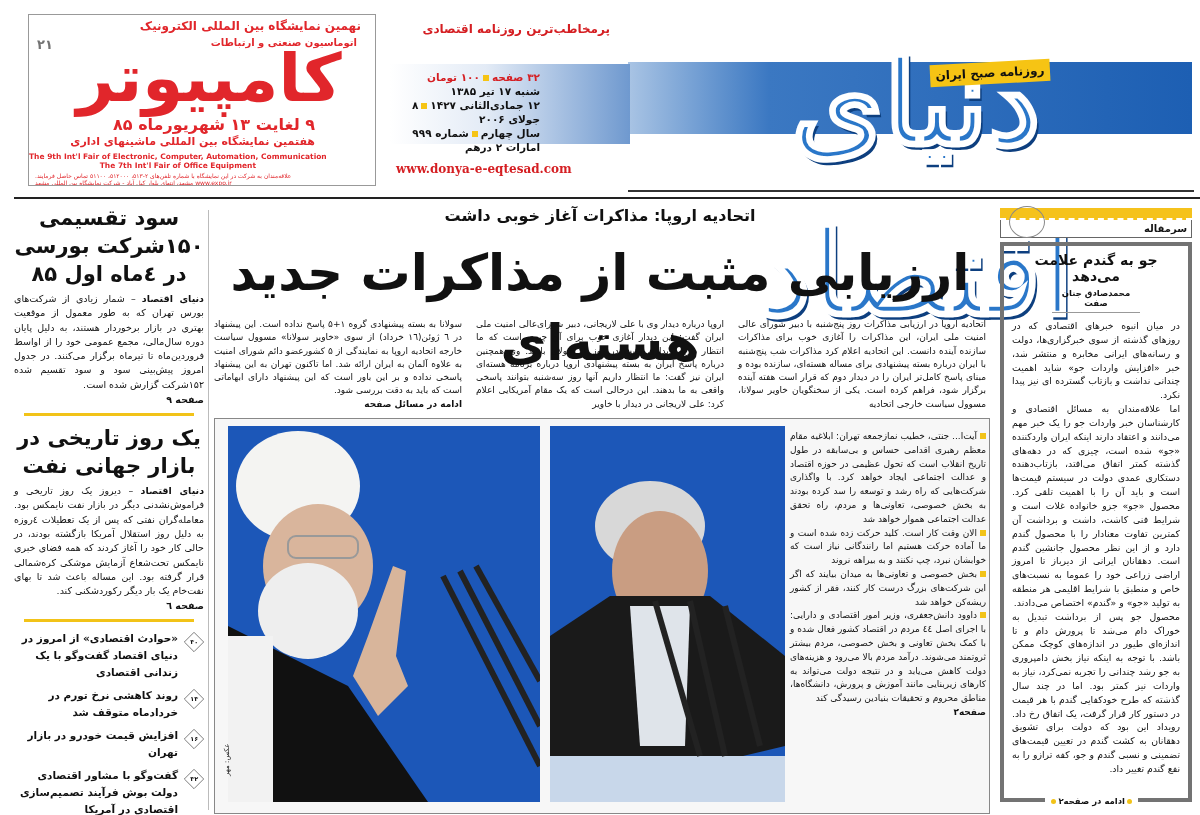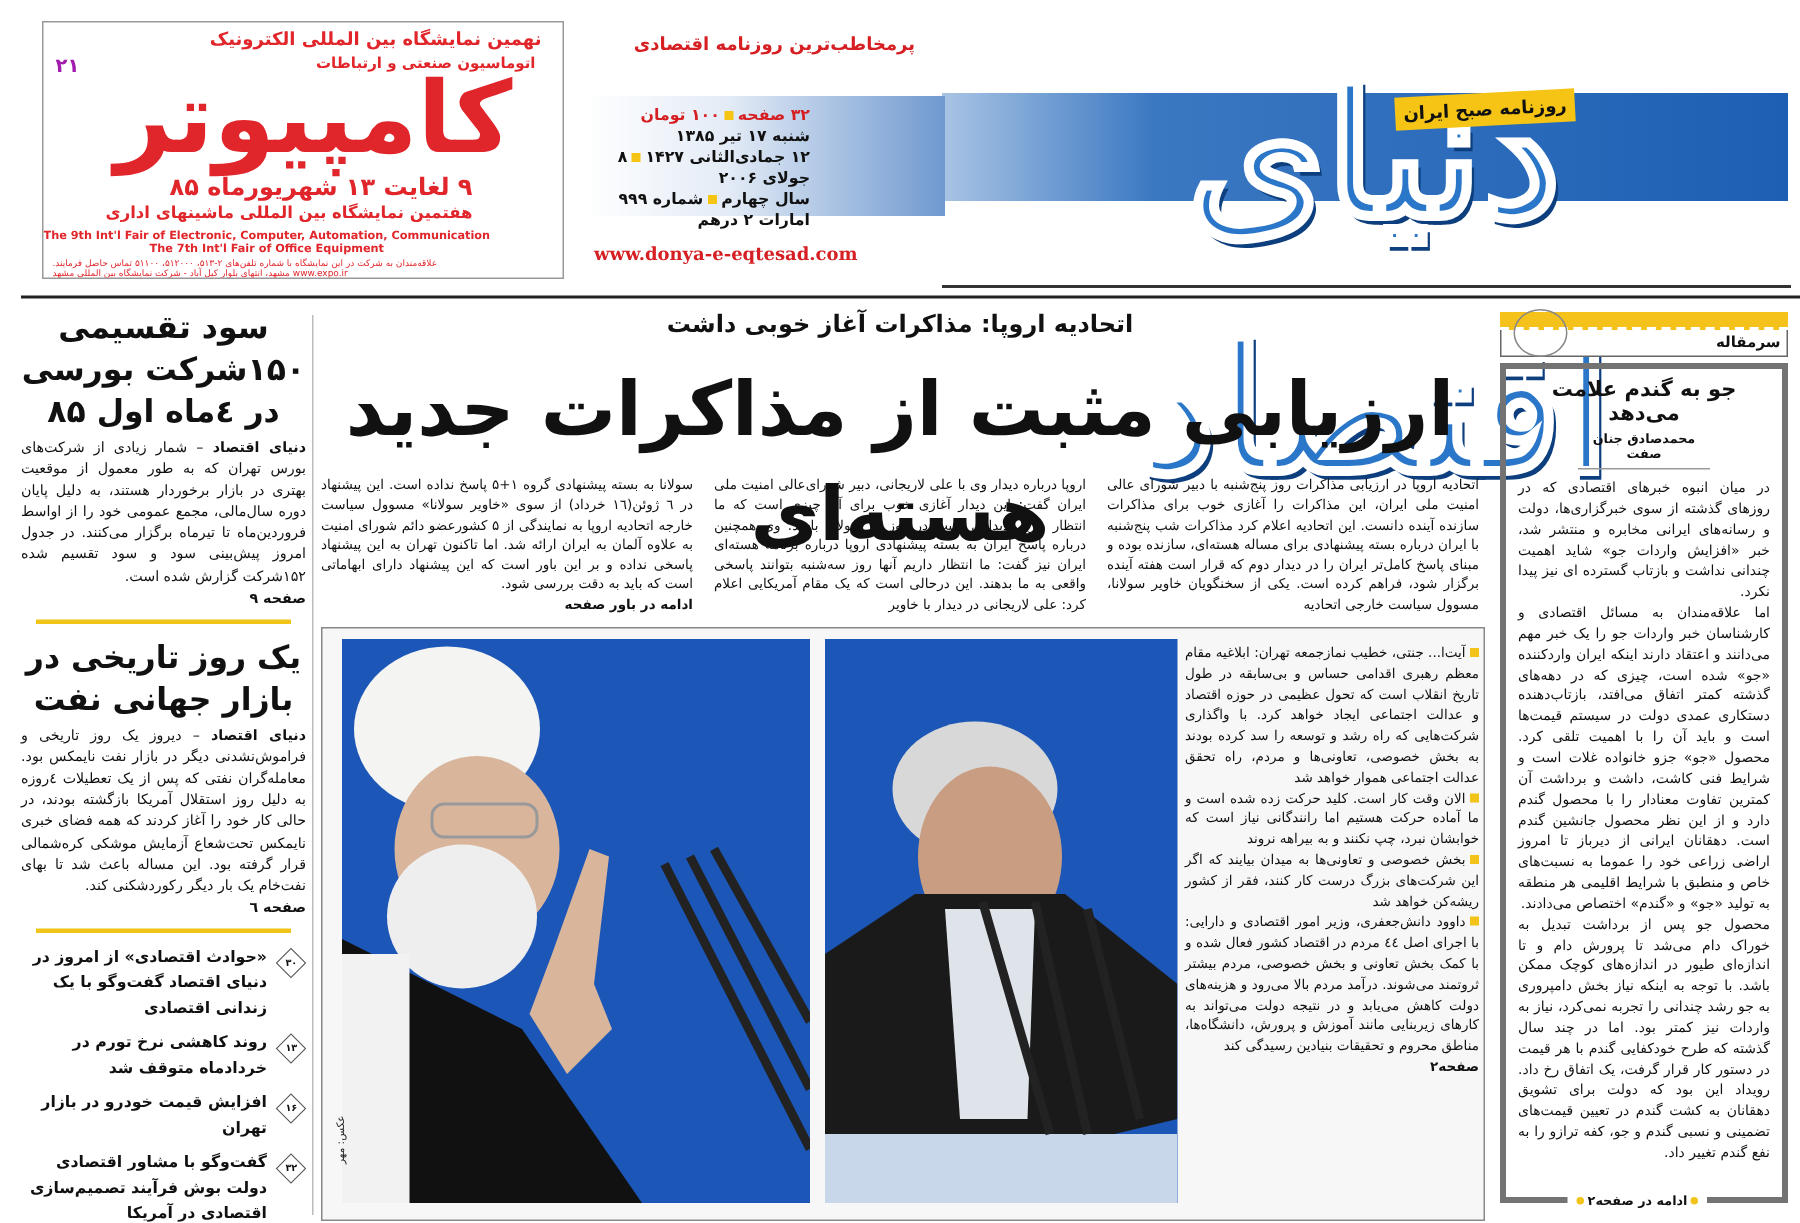--- a/index.html
+++ b/index.html
@@ -29,21 +29,21 @@
   .website { position: absolute; left: 16px; top: 152px; color: #d51f23; font-family: "DejaVu Serif", serif; font-weight: bold; font-size: 12px; direction: ltr; }
 
   .ad { position: absolute; left: 28px; top: 14px; width: 348px; height: 172px; border: 1px solid #999; background: #fff; overflow: hidden; }
   .ad-line1 { position: absolute; right: 14px; top: 4px; color: #e1262b; font-weight: bold; font-size: 12px; }
   .ad-line2 { position: absolute; right: 18px; top: 22px; color: #e1262b; font-weight: bold; font-size: 10px; }
   .ad-title { position: absolute; left: 20px; top: 24px; width: 320px; color: #e1262b; font-weight: bold; font-size: 66px; line-height: 80px; text-align: center; }
   .ad-dates { position: absolute; right: 60px; top: 100px; color: #e1262b; font-weight: bold; font-size: 16px; }
   .ad-line3 { position: absolute; right: 60px; top: 120px; color: #e1262b; font-weight: bold; font-size: 11px; }
   .ad-en { position: absolute; left: 0; top: 137px; color: #e1262b; font-weight: bold; font-size: 7.5px; line-height: 9px; direction: ltr; text-align: center; }
   .ad-small { position: absolute; left: 6px; top: 157px; color: #e1262b; font-size: 6px; line-height: 7px; width: 300px; text-align: left; }
-  .ad-badge { position: absolute; left: 8px; top: 22px; color: #a21caf; font-weight: bold; font-size: 13px; direction: ltr; }
+  .ad-badge { position: absolute; left: 8px; top: 22px; color: #737373; font-weight: bold; font-size: 13px; direction: ltr; }
 
   .top-rule { position: absolute; left: 14px; top: 197px; width: 1186px; height: 2px; background: #222; }
 
   
   .leftcol { position: absolute; left: 14px; top: 204px; width: 190px; height: 606px; }
   .lc-head { font-weight: bold; font-size: 21px; line-height: 28px; text-align: center; }
   .lc-body { font-size: 9.5px; line-height: 14.3px; text-align: justify; margin-top: 4px; }
   .lc-body b { font-weight: bold; }
   .lc-page { font-size: 9.5px; font-weight: bold; margin-top: 2px; }
   .yellow-rule { height: 3px; background: #f2c318; margin: 8px 10px; }
@@ -165,21 +165,21 @@
 </div>
 <div class="vrule-left"></div>
 
 <div class="lead-kicker">اتحادیه اروپا: مذاکرات آغاز خوبی داشت</div>
 <div class="lead-headline">ارزیابی مثبت از مذاکرات جدید هسته‌ای</div>
 <div class="lead-cols">
   <div class="lead-col">اتحادیه اروپا در ارزیابی مذاکرات روز پنج‌شنبه با دبیر شورای عالی امنیت ملی ایران، این مذاکرات را آغازی خوب برای مذاکرات سازنده آینده دانست. این اتحادیه اعلام کرد مذاکرات شب پنج‌شنبه با ایران درباره بسته پیشنهادی برای مساله هسته‌ای، سازنده بوده و مبنای پاسخ کامل‌تر ایران را در دیدار دوم که قرار است هفته آینده برگزار شود، فراهم کرده است. یکی از سخنگویان خاویر سولانا، مسوول سیاست خارجی اتحادیه</div>
   <div class="lead-col">اروپا درباره دیدار وی با علی لاریجانی، دبیر شورای‌عالی امنیت ملی ایران گفت: این دیدار آغازی خوب برای آن چیزی است که ما انتظار داریم دیداری مثبت در روز ۱۱ جولای باشد. وی همچنین درباره پاسخ ایران به بسته پیشنهادی اروپا درباره برنامه هسته‌ای ایران نیز گفت: ما انتظار داریم آنها روز سه‌شنبه بتوانند پاسخی واقعی به ما بدهند. این درحالی است که یک مقام آمریکایی اعلام کرد: علی لاریجانی در دیدار با خاویر</div>
   <div class="lead-col">
     <span>سولانا به بسته پیشنهادی گروه ۱+۵ پاسخ نداده است. این پیشنهاد در ٦ ژوئن(۱٦ خرداد) از سوی «خاویر سولانا» مسوول سیاست خارجه اتحادیه اروپا به نمایندگی از ۵ کشورعضو دائم شورای امنیت به علاوه آلمان به ایران ارائه شد. اما تاکنون تهران به این پیشنهاد پاسخی نداده و بر این باور است که این پیشنهاد دارای ابهاماتی است که باید به دقت بررسی شود.</span>
-    <div class="lead-more">ادامه در باور صفحه</div>
+    <div class="lead-more">ادامه در مسائل صفحه</div>
   </div>
 </div>
 
 <div class="photo-frame"></div>
 
 <div class="photo photo-left">
   <svg class="silhouette" width="312" height="376" viewBox="0 0 312 376">
     <ellipse cx="70" cy="60" rx="62" ry="55" fill="#f4f4f2"></ellipse>
     <ellipse cx="90" cy="140" rx="55" ry="62" fill="#d9b59c"></ellipse>
     <ellipse cx="80" cy="185" rx="50" ry="48" fill="#eeeeee"></ellipse>

